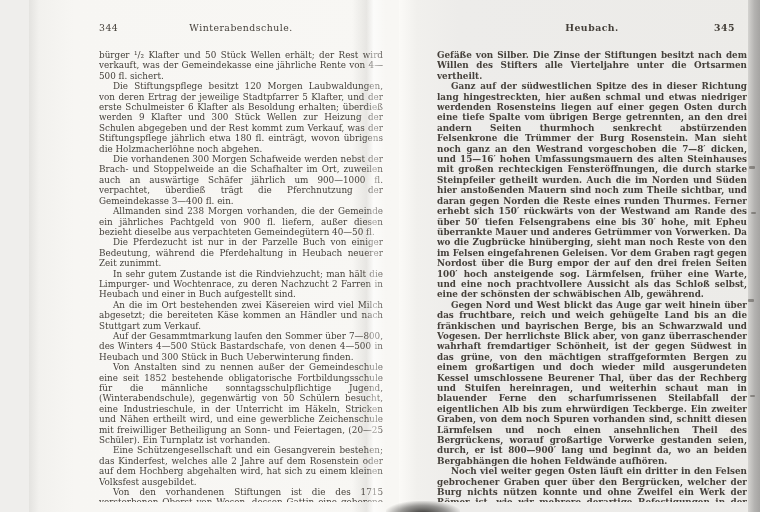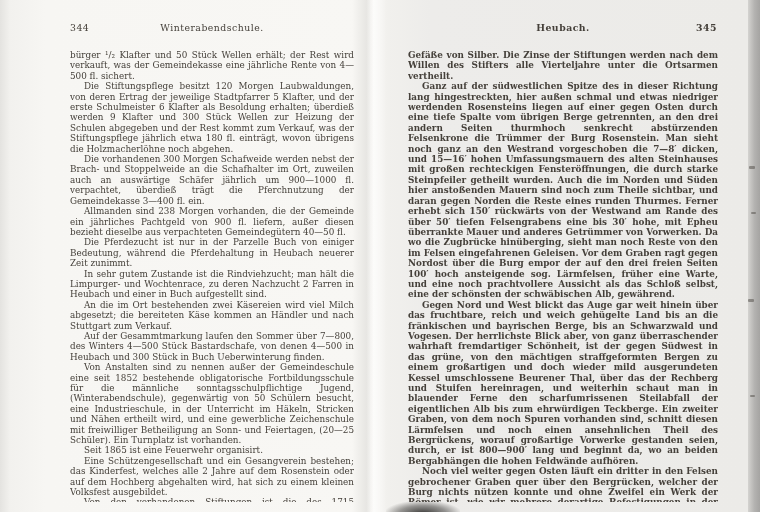--- a/index.html
+++ b/index.html
@@ -3,21 +3,21 @@
 <meta charset="utf-8">
 <style>
   html, body { margin: 0; padding: 0; }
   body {
     width: 760px; height: 512px; overflow: hidden;
     background: #dddcda;
     font-family: "DejaVu Serif", "Liberation Serif", serif;
   }
   .spread { position: relative; width: 760px; height: 512px; background: #efeeec; }
 
-  .page { position: absolute; top: 0; bottom: 0; }
+  .page { position: absolute; top: 0; bottom: 0; margin-left: 29px; }
   .page-left {
     left: 0; width: 370px;
     background: linear-gradient(to right, #e4e3e0 0px, #f2f1ee 10px, #f7f6f3 45px, #f8f7f4 100%);
   }
   .page-right {
     left: 370px; width: 378px;
     background: linear-gradient(to right, #fbfaf7 0px, #f1f0ed 18px, #edecea 60px, #eceb e8 100%);
     background: linear-gradient(to right, #fbfaf7 0px, #f1f0ed 18px, #edecea 60px, #ecebe8 100%);
     font-weight: bold;
   }
@@ -40,21 +40,21 @@
 
   .page-header {
     position: absolute; top: 22px; height: 14px;
     font-size: 9.3px; letter-spacing: 0.5px; color: var(--ink, #45403a);
     text-align: center;
   }
   .page-left  .page-header { left: 70px; width: 284px; }
   .page-right .page-header { left: 38px; width: 310px; }
   .pagenum { position: absolute; top: 0; letter-spacing: 0.5px; }
   .pagenum.pn-left  { left: 0; }
-  .pagenum.pn-right { right: 1px; }
+  .pagenum.pn-right { right: 12px; }
 
   .page-body {
     position: absolute; top: 50px; overflow: hidden;
     font-size: 8.8px; line-height: 10.4px; color: var(--ink, #45403a);
     text-align: justify;
   }
   .page-left  .page-body { left: 70px; width: 284px; height: 452px; }
   .page-right .page-body { left: 38px; width: 310px; height: 452px; }
   .page-body p { margin: 0; text-indent: 14px; hyphens: auto; -webkit-hyphens: auto; }
   .page-body p.cont { text-indent: 0; }
@@ -72,33 +72,32 @@
     <div class="page-body">
       <p class="cont">bürger ¹/₂ Klafter und 50 Stück Wellen erhält; der Rest wird verkauft, was der Gemeindekasse eine jährliche Rente von 4—500 fl. sichert.</p>
       <p>Die Stiftungspflege besitzt 120 Morgen Laubwaldungen, von deren Ertrag der jeweilige Stadtpfarrer 5 Klafter, und der erste Schulmeister 6 Klafter als Besoldung erhalten; überdieß werden 9 Klafter und 300 Stück Wellen zur Heizung der Schulen abgegeben und der Rest kommt zum Verkauf, was der Stiftungspflege jährlich etwa 180 fl. einträgt, wovon übrigens die Holzmacherlöhne noch abgehen.</p>
       <p>Die vorhandenen 300 Morgen Schafweide werden nebst der Brach- und Stoppelweide an die Schafhalter im Ort, zuweilen auch an auswärtige Schäfer jährlich um 900—1000 fl. verpachtet, überdieß trägt die Pferchnutzung der Gemeindekasse 3—400 fl. ein.</p>
       <p>Allmanden sind 238 Morgen vorhanden, die der Gemeinde ein jährliches Pachtgeld von 900 fl. liefern, außer diesen bezieht dieselbe aus verpachteten Gemeindegütern 40—50 fl.</p>
       <p>Die Pferdezucht ist nur in der Parzelle Buch von einiger Bedeutung, während die Pferdehaltung in Heubach neuerer Zeit zunimmt.</p>
       <p>In sehr gutem Zustande ist die Rindviehzucht; man hält die Limpurger- und Wochtenrace, zu deren Nachzucht 2 Farren in Heubach und einer in Buch aufgestellt sind.</p>
       <p>An die im Ort bestehenden zwei Käsereien wird viel Milch abgesetzt; die bereiteten Käse kommen an Händler und nach Stuttgart zum Verkauf.</p>
       <p>Auf der Gesammtmarkung laufen den Sommer über 7—800, des Winters 4—500 Stück Bastardschafe, von denen 4—500 in Heubach und 300 Stück in Buch Ueberwinterung finden.</p>
       <p>Von Anstalten sind zu nennen außer der Gemeindeschule eine seit 1852 bestehende obligatorische Fortbildungsschule für die männliche sonntagsschulpflichtige Jugend, (Winterabendschule), gegenwärtig von 50 Schülern besucht, eine Industrieschule, in der Unterricht im Häkeln, Stricken und Nähen ertheilt wird, und eine gewerbliche Zeichenschule mit freiwilliger Betheiligung an Sonn- und Feiertagen, (20—25 Schüler). Ein Turnplatz ist vorhanden.</p>
-      <p>Seit 1865 ist eine Feuerwehr organisirt.</p>
       <p>Eine Schützengesellschaft und ein Gesangverein bestehen; das Kinderfest, welches alle 2 Jahre auf dem Rosenstein oder auf dem Hochberg abgehalten wird, hat sich zu einem kleinen Volksfest ausgebildet.</p>
       <p>Von den vorhandenen Stiftungen ist die des 1715 verstorbenen Oberst von Wesen, dessen Gattin eine geborene von Wöllwarth war, hervorzuheben; er stiftete 1000 fl. und in die Kirche die heiligen</p>
     </div>
   </div>
 
   <div class="page page-right">
     <div class="page-header">
       <span>Heubach.</span>
       <span class="pagenum pn-right">345</span>
     </div>
     <div class="page-body">
-      <p class="cont">Gefäße von Silber. Die Zinse der Stiftungen werden nach dem Willen des Stifters alle Vierteljahre unter die Ortsarmen vertheilt.</p>
+      <p class="cont">Gefäße von Silber. Die Zinse der Stiftungen besitzt nach dem Willen des Stifters alle Vierteljahre unter die Ortsarmen vertheilt.</p>
       <p>Ganz auf der südwestlichen Spitze des in dieser Richtung lang hingestreckten, hier außen schmal und etwas niedriger werdenden Rosensteins liegen auf einer gegen Osten durch eine tiefe Spalte vom übrigen Berge getrennten, an den drei andern Seiten thurmhoch senkrecht abstürzenden Felsenkrone die Trümmer der Burg Rosenstein. Man sieht noch ganz an den Westrand vorgeschoben die 7—8′ dicken, und 15—16′ hohen Umfassungsmauern des alten Steinhauses mit großen rechteckigen Fensteröffnungen, die durch starke Steinpfeiler getheilt wurden. Auch die im Norden und Süden hier anstoßenden Mauern sind noch zum Theile sichtbar, und daran gegen Norden die Reste eines runden Thurmes. Ferner erhebt sich 150′ rückwärts von der Westwand am Rande des über 50′ tiefen Felsengrabens eine bis 30′ hohe, mit Epheu überrankte Mauer und anderes Getrümmer von Vorwerken. Da wo die Zugbrücke hinüberging, sieht man noch Reste von den im Felsen eingefahrenen Geleisen. Vor dem Graben ragt gegen Nordost über die Burg empor der auf den drei freien Seiten 100′ hoch ansteigende sog. Lärmfelsen, früher eine Warte, und eine noch prachtvollere Aussicht als das Schloß selbst, eine der schönsten der schwäbischen Alb, gewährend.</p>
       <p>Gegen Nord und West blickt das Auge gar weit hinein über das fruchtbare, reich und weich gehügelte Land bis an die fränkischen und bayrischen Berge, bis an Schwarzwald und Vogesen. Der herrlichste Blick aber, von ganz überraschender wahrhaft fremdartiger Schönheit, ist der gegen Südwest in das grüne, von den mächtigen straffgeformten Bergen zu einem großartigen und doch wieder mild ausgerundeten Kessel umschlossene Beurener Thal, über das der Rechberg und Stuifen hereinragen, und weiterhin schaut man in blauender Ferne den scharfumrissenen Steilabfall der eigentlichen Alb bis zum ehrwürdigen Teckberge. Ein zweiter Graben, von dem noch Spuren vorhanden sind, schnitt diesen Lärmfelsen und noch einen ansehnlichen Theil des Bergrückens, worauf großartige Vorwerke gestanden seien, durch, er ist 800—900′ lang und beginnt da, wo an beiden Bergabhängen die hohen Feldwände aufhören.</p>
       <p>Noch viel weiter gegen Osten läuft ein dritter in den Felsen gebrochener Graben quer über den Bergrücken, welcher der Burg nichts nützen konnte und ohne Zweifel ein Werk der Römer ist, wie wir mehrere derartige Befestigungen in der Gegend um den Rosenstein und auch noch an vielen anderen Stellen des Albabhanges treffen, von denen wir hier nur die Schanzgräben zwischen dem Wald Platz und dem Steinwald, zwischen dem Hochberg und dem Heidenburren und auf dem Mittelberg, sämtlich in der Nähe des Rosensteins, anzuführen haben; sie werden von dem Volk „Heidengräben, Teufels-</p>
     </div>
   </div>
 
   <div class="gutter-shadow"></div>
   <div class="edge-right"></div>
   <div class="bottom-blob"></div>
   <div class="speck" style="left:749px;top:166px;width:6px;height:3px;"></div>

